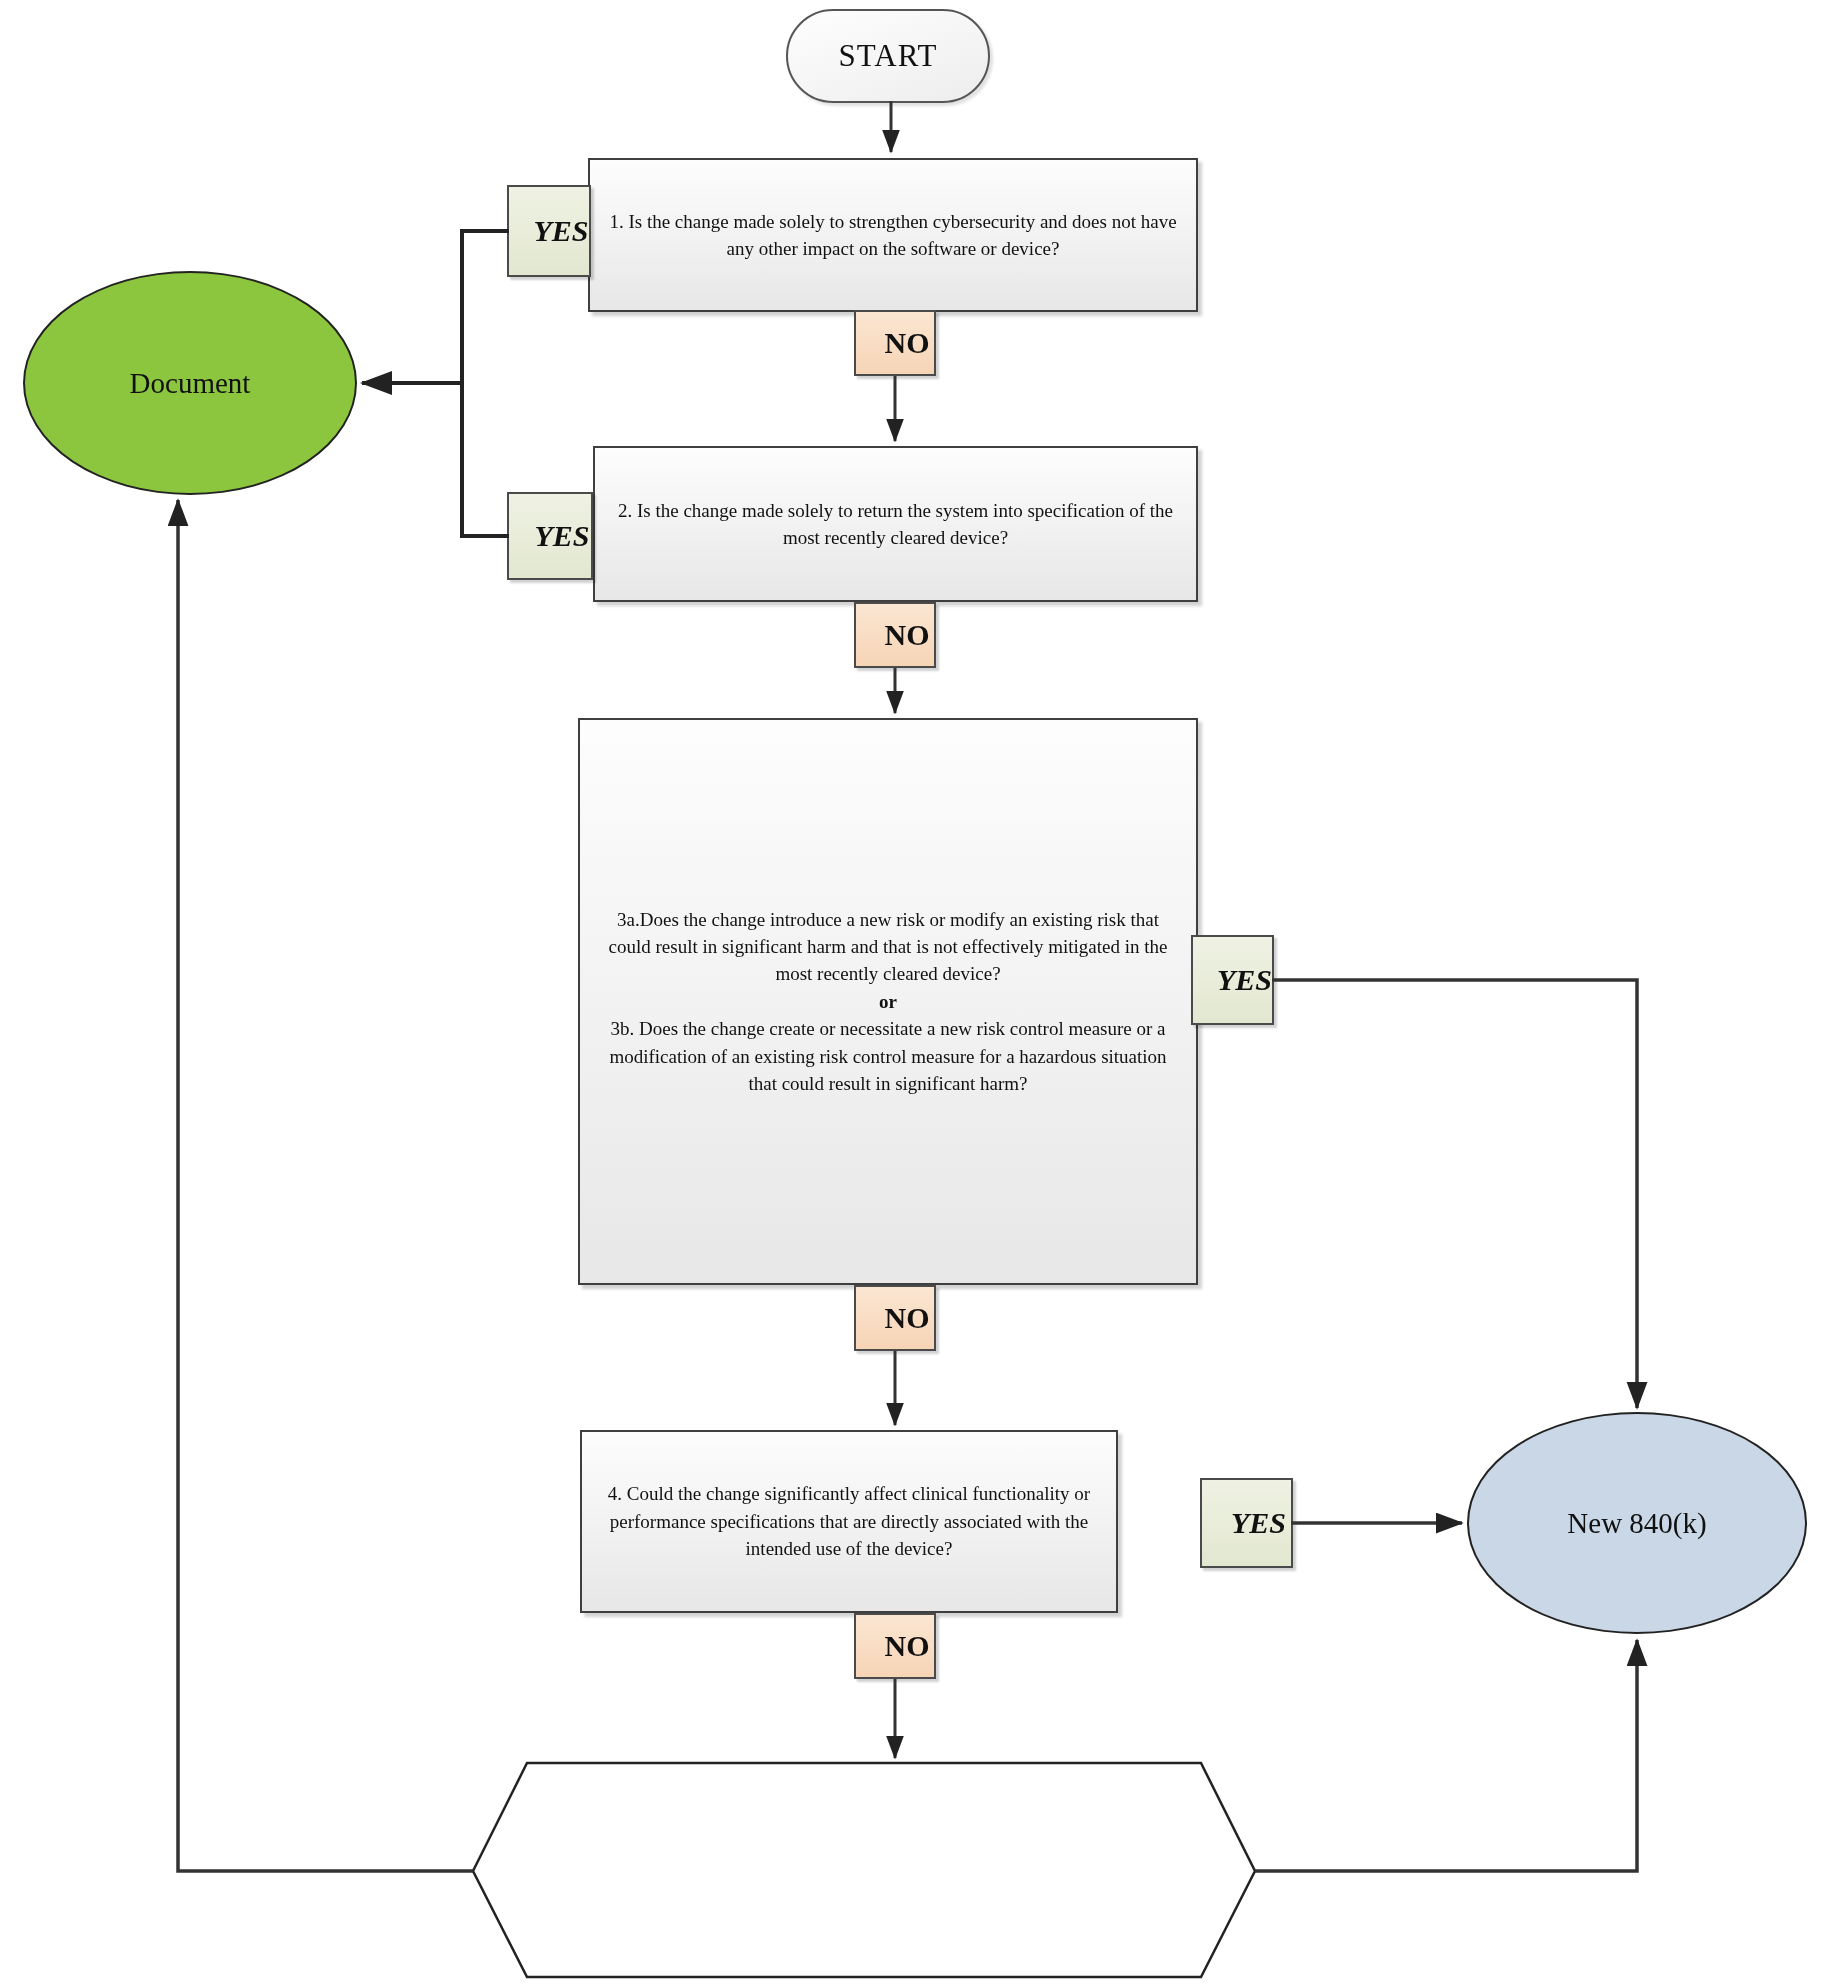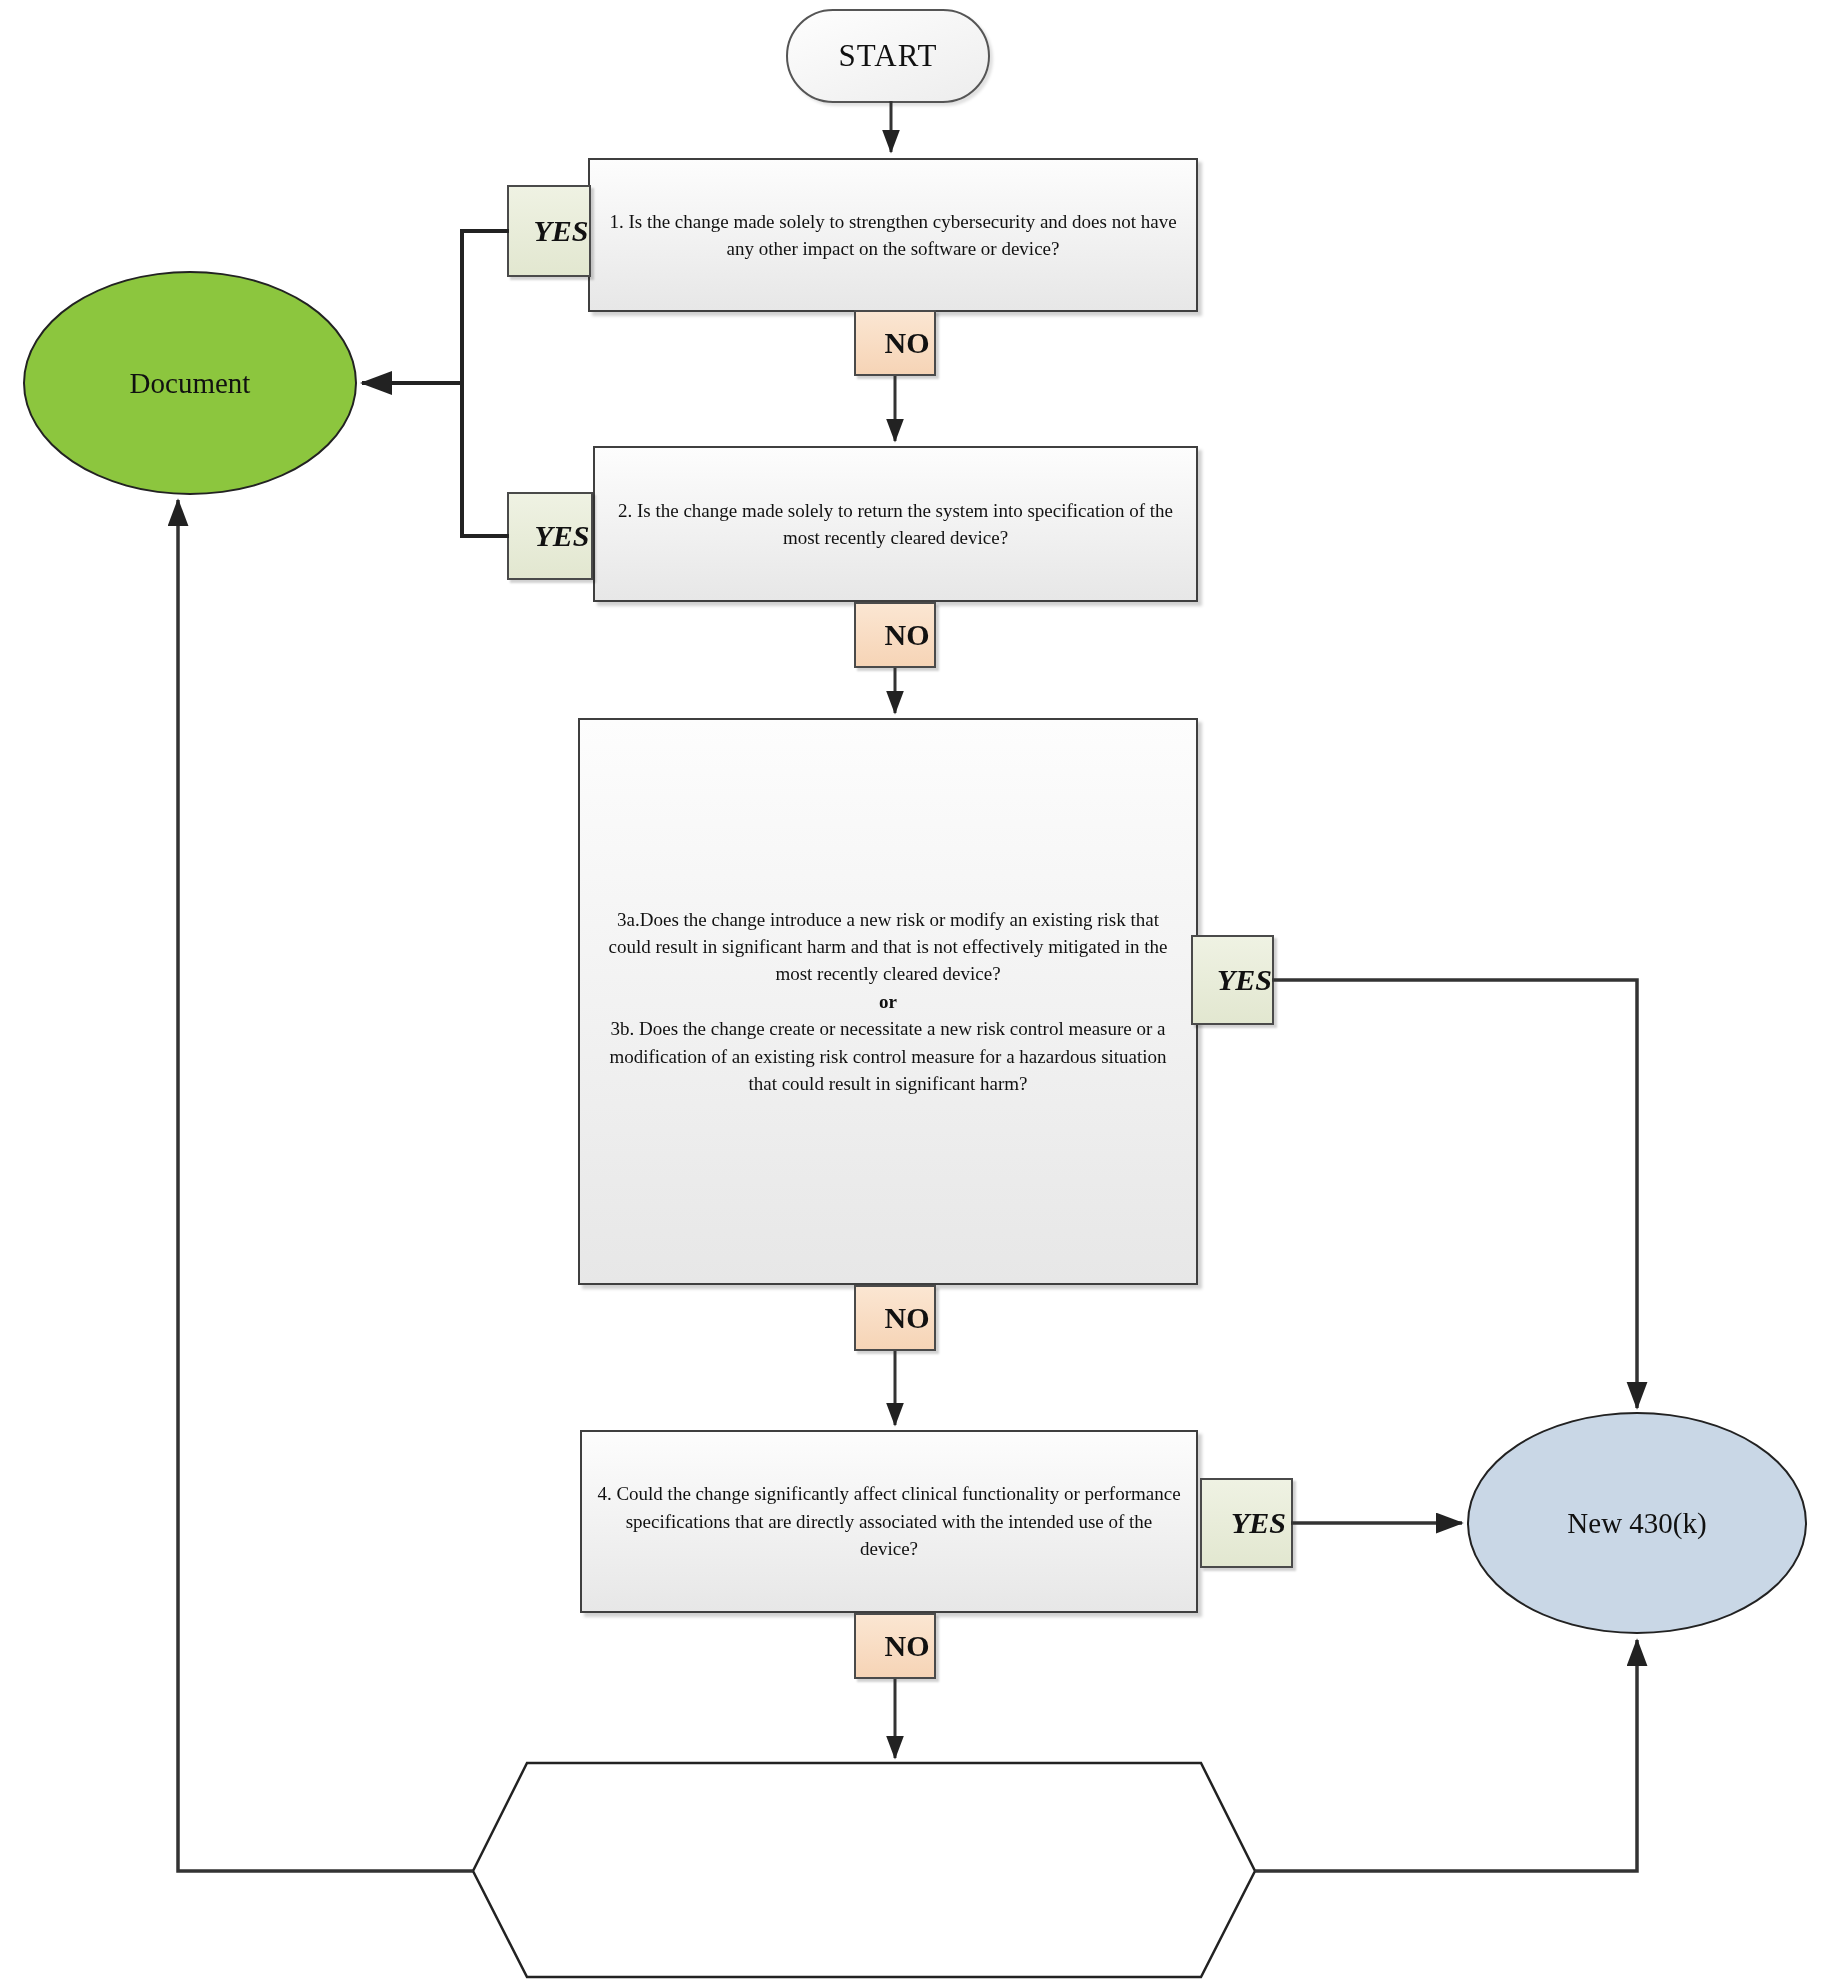--- a/index.html
+++ b/index.html
@@ -99,38 +99,38 @@
 
   <div id="start-node" class="terminal" style="left:786px;top:9px;width:204px;height:94px;font-size:31px;letter-spacing:1px;">
     <span>START</span>
   </div>
 
   <div id="document-node" class="terminal" style="left:23px;top:271px;width:334px;height:224px;">
     <span>Document</span>
   </div>
 
   <div id="new510k-node" class="terminal" style="left:1467px;top:1412px;width:340px;height:222px;">
-    <span>New 430(k)</span>
+    <span>New 840(k)</span>
   </div>
 
   <div class="qbox" style="left:588px;top:158px;width:610px;height:154px;">
     <div>1. Is the change made solely to strengthen cybersecurity and does not have any other impact on the software or device?</div>
   </div>
 
   <div class="qbox" style="left:593px;top:446px;width:605px;height:156px;">
     <div>2. Is the change made solely to return the system into specification of the most recently cleared device?</div>
   </div>
 
   <div class="qbox" style="left:578px;top:718px;width:620px;height:567px;">
     <div>3a.Does the change introduce a new risk or modify an existing risk that could result in significant harm and that is not effectively mitigated in the most recently cleared device?</div>
     <div class="orline">or</div>
     <div>3b. Does the change create or necessitate a new risk control measure or a modification of an existing risk control measure for a hazardous situation that could result in significant harm?</div>
   </div>
 
-  <div class="qbox" style="left:580px;top:1430px;width:618px;height:183px;">
+  <div class="qbox" style="left:580px;top:1430px;width:538px;height:183px;">
     <div>4. Could the change significantly affect clinical functionality or performance specifications that are directly associated with the intended use of the device?</div>
   </div>
 
   <div id="hexagon-label" style="left:527px;top:1763px;width:674px;height:214px;">
     <div>Evaluate additional software factors that may affect the decision to file. See section VI for examples.</div>
   </div>
 
   <div class="tag yes" style="left:507px;top:185px;width:84px;height:92px;">
     <span>YES</span>
   </div>

